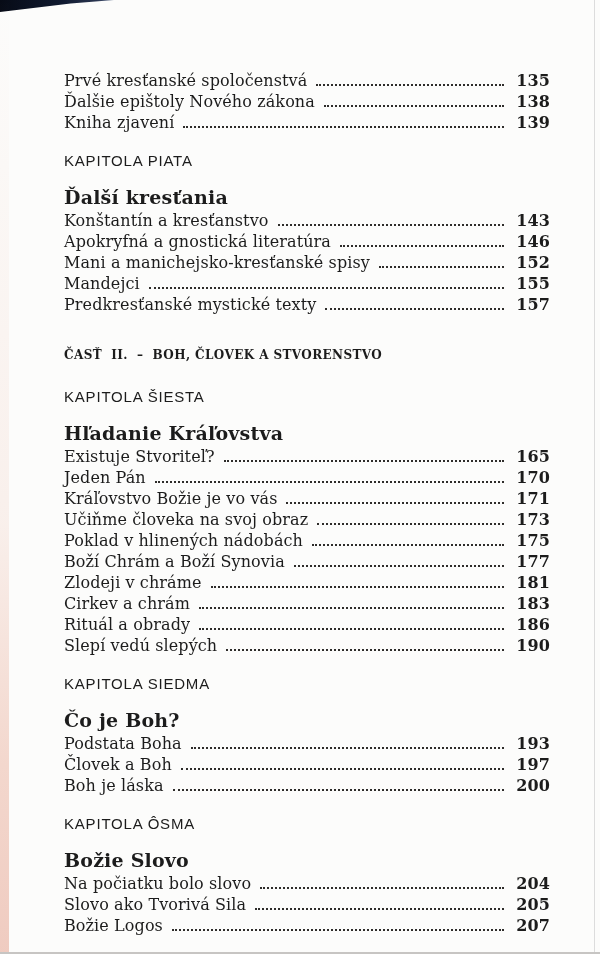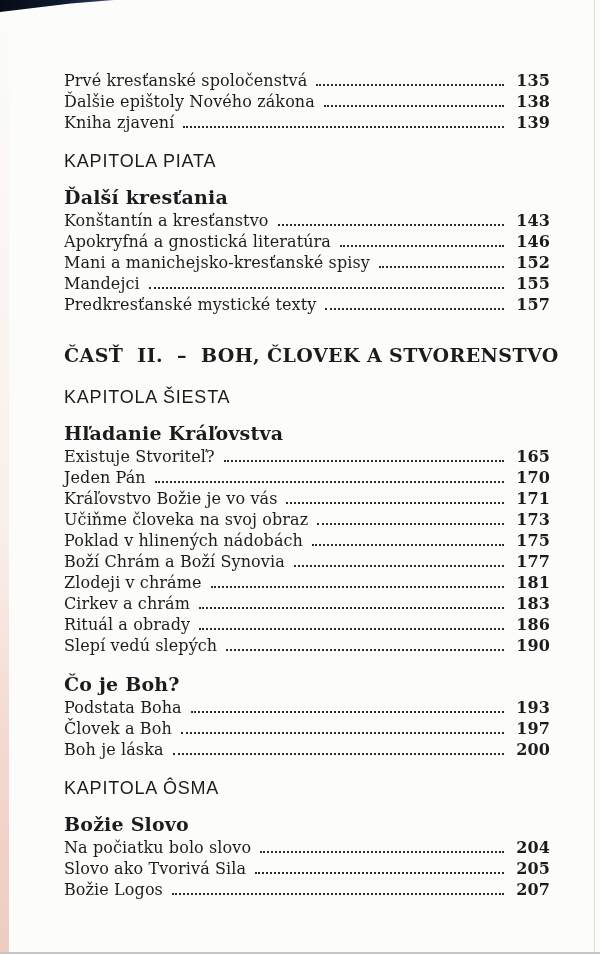--- a/index.html
+++ b/index.html
@@ -66,41 +66,41 @@
     min-width: 24px;
   }
   .row .num {
     font-weight: bold;
     font-size: 16px;
     min-width: 36px;
     text-align: right;
   }
   .kapitola {
     font-family: "Liberation Sans", sans-serif;
-    font-size: 18px;
+    font-size: 15px;
     letter-spacing: 0.8px;
     line-height: 24px;
     font-weight: 400;
   }
   .chapter {
     margin-top: 16px;
   }
   .chapter-title {
     font-weight: bold;
     font-size: 19px;
     line-height: 24px;
     margin-top: 12px;
     letter-spacing: 0.2px;
   }
   .entries {
     margin-top: 1px;
   }
   .part-title {
     margin: 26px 0 0 0;
-    font-size: 19px;
+    font-size: 12px;
     font-weight: bold;
     letter-spacing: 0.4px;
     line-height: 28px;
     white-space: pre;
   }
 </style>
 </head>
 <body>
 
 <div class="scan-page">
@@ -214,20 +214,21 @@
         </div>
         <div class="row">
           <span>Slepí vedú slepých</span>
           <span class="leader"></span>
           <span class="num">190</span>
         </div>
       </div>
     </section>
 
     <section class="chapter">
+      <div class="kapitola">KAPITOLA SIEDMA</div>
       <div class="chapter-title">Čo je Boh?</div>
       <div class="entries">
         <div class="row">
           <span>Podstata Boha</span>
           <span class="leader"></span>
           <span class="num">193</span>
         </div>
         <div class="row">
           <span>Človek a Boh</span>
           <span class="leader"></span>

